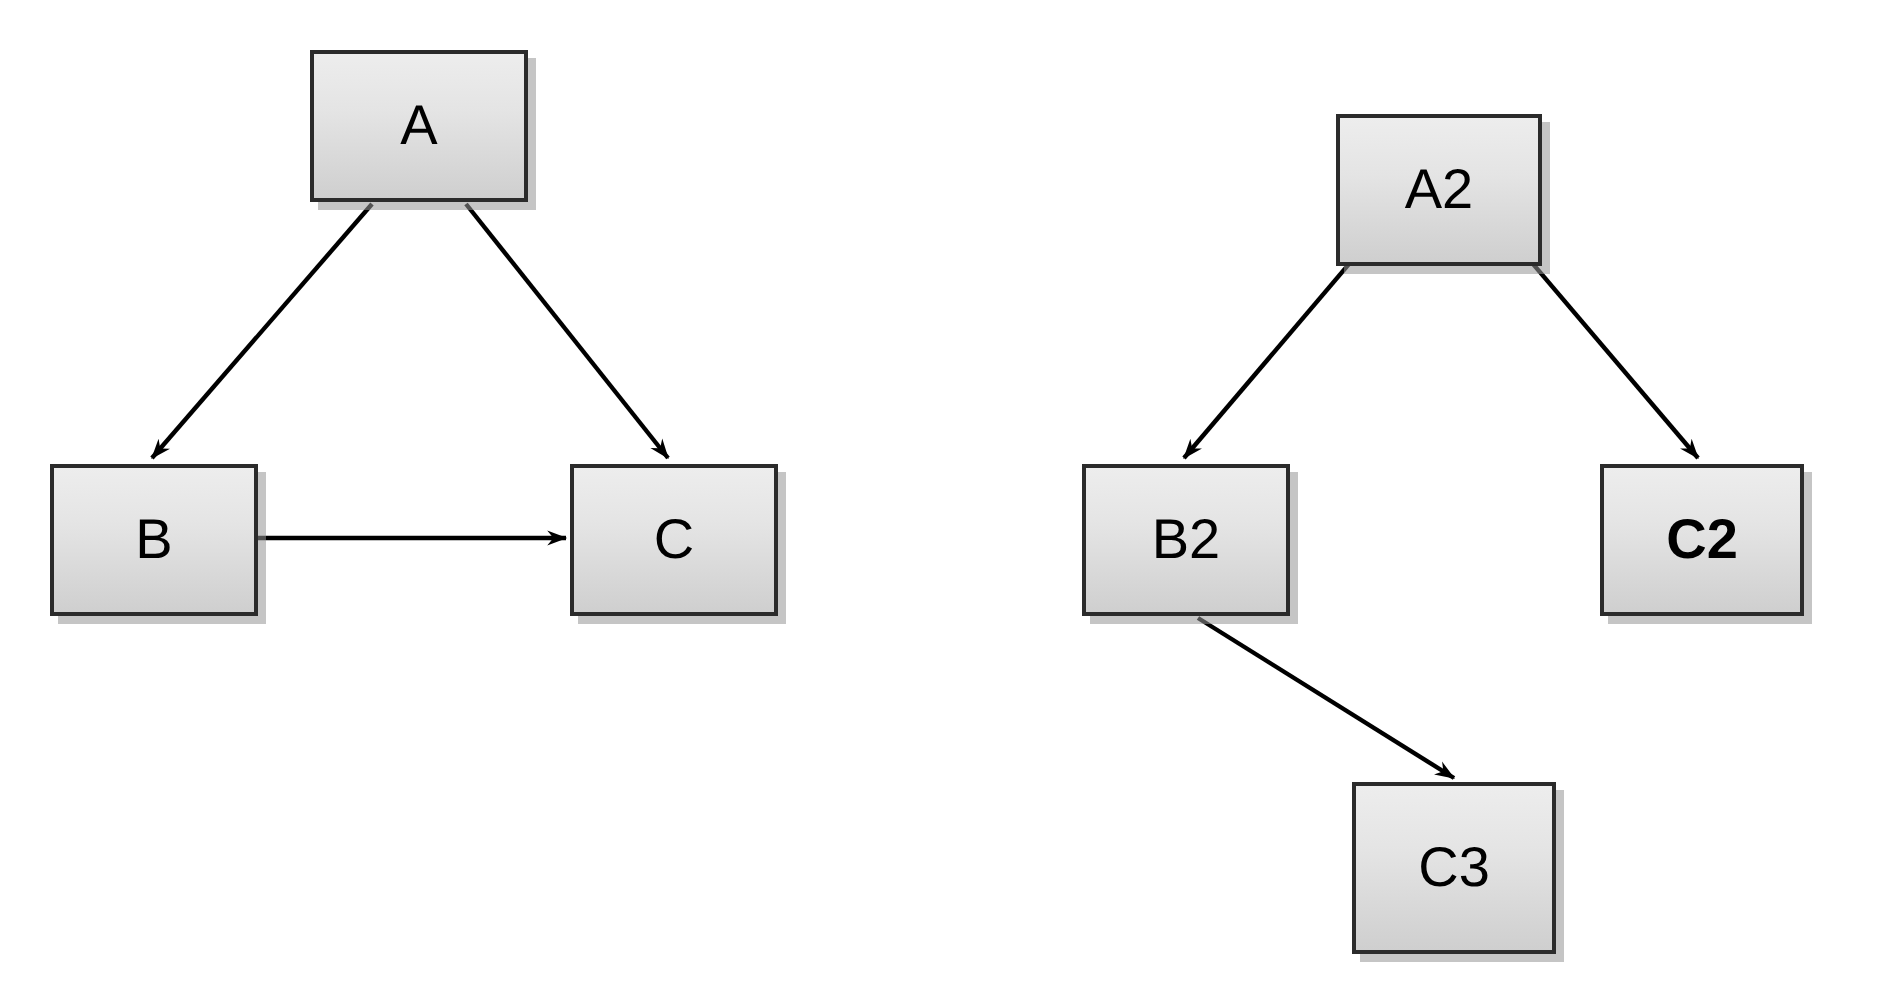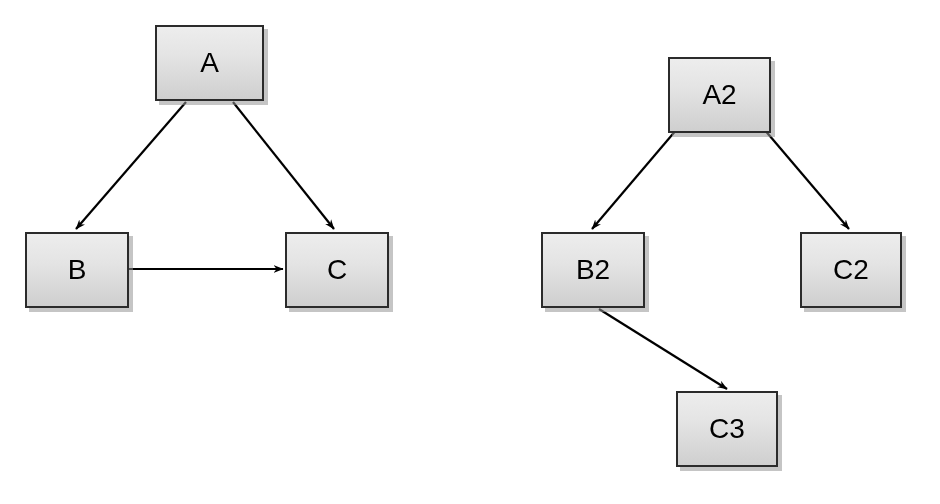--- a/index.html
+++ b/index.html
@@ -77,21 +77,21 @@
       </div>
       <div class="node" style="left: 285px; top: 232px; width: 104px; height: 76px;">
         <span class="node-label">C</span>
       </div>
       <div class="node" style="left: 668px; top: 25px; width: 103px; height: 76px; margin-top: 32px;">
         <span class="node-label">A2</span>
       </div>
       <div class="node" style="left: 541px; top: 232px; width: 104px; height: 76px;">
         <span class="node-label">B2</span>
       </div>
-      <div class="node" style="left: 800px; top: 232px; width: 102px; height: 76px;">
+      <div class="node" style="left: 800px; top: 232px; width: 102px; height: 76px; font-weight: bold;">
         <span class="node-label">C2</span>
       </div>
-      <div class="node" style="left: 676px; top: 391px; width: 102px; height: 76px;">
+      <div class="node" style="left: 676px; top: 391px; width: 102px; height: 86px;">
         <span class="node-label">C3</span>
       </div>
     </div>
 
 </div>
 
 </body></html>

